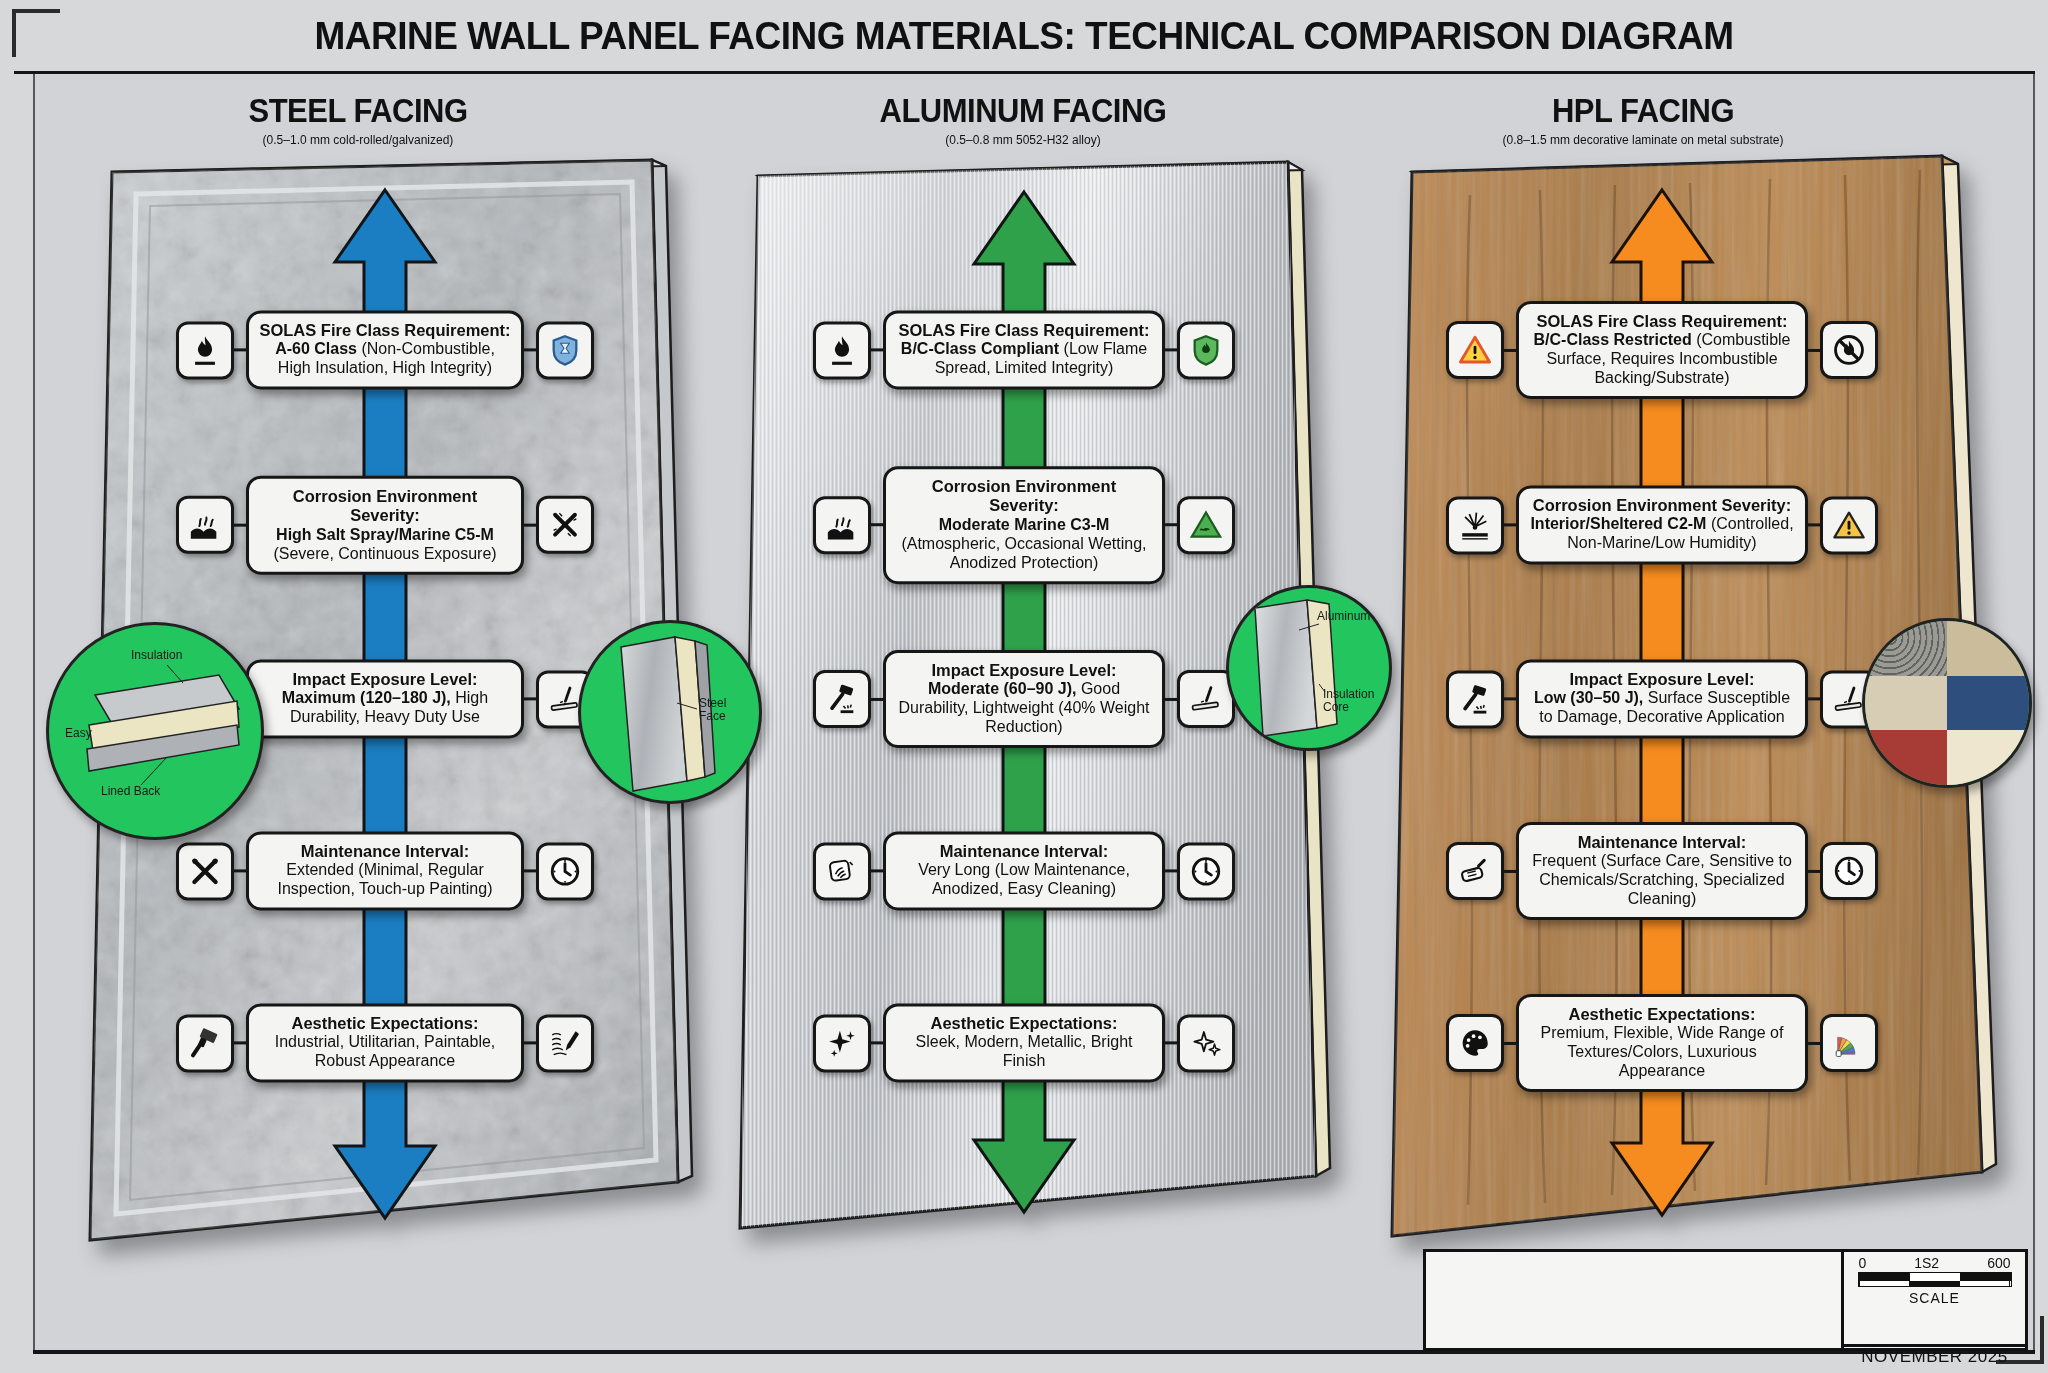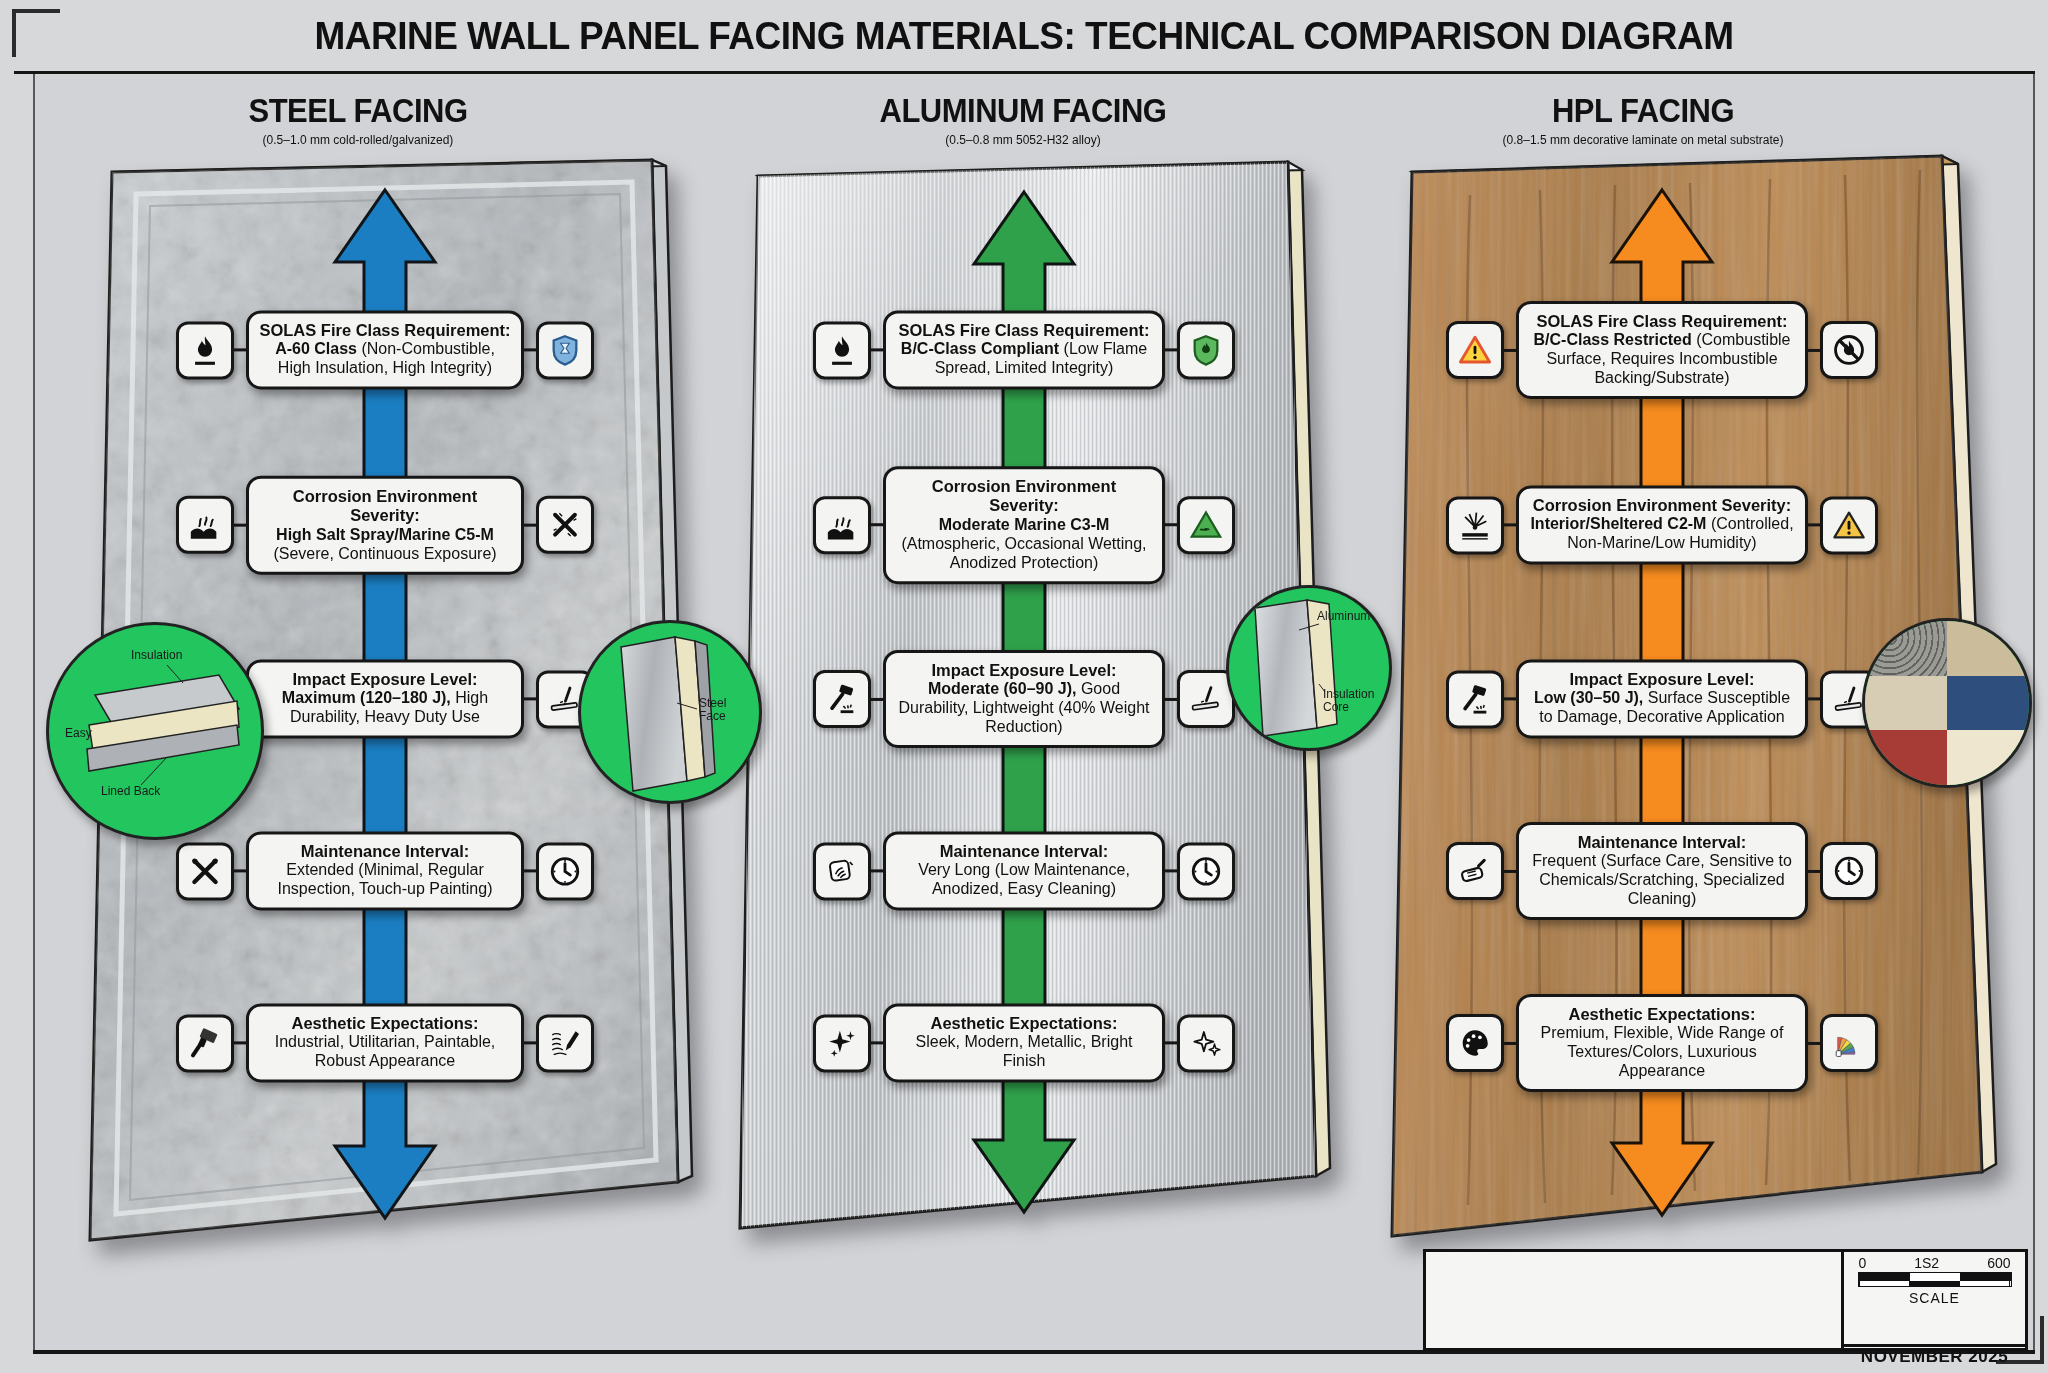--- a/index.html
+++ b/index.html
@@ -64,21 +64,21 @@
   .tb-right{flex:1;display:flex;flex-direction:column;}
   .tb-scale{flex:1;display:flex;flex-direction:column;align-items:center;justify-content:center;padding:3px 0 2px;}
   .tb-ticks{width:152px;display:flex;justify-content:space-between;font-size:14px;}
   .tb-bar{width:152px;border:1.5px solid #111;margin-top:1px;}
   .tb-bar-row{display:flex;}
   .tb-bar-row.top i{height:8px}.tb-bar-row.bot i{height:5px}
   .tb-bar i{flex:1;display:block;}
   .tb-bar i.b{background:#111}.tb-bar i.w{background:#fff;border-left:1px solid #111;border-right:1px solid #111}
   .tb-scalelabel{font-size:14px;margin-top:3px;letter-spacing:1px;}
   .tb-date{border-top:3px solid #111;height:30px;display:flex;align-items:center;justify-content:center;
-           font-weight:bold;font-size:17px;letter-spacing:.5px;margin-top:36px;}
+           font-weight:normal;font-size:17px;letter-spacing:.5px;margin-top:36px;}
 </style>
 </head>
 <body>
 
 <div class="canvas">
   <div class="inner-bg"></div>
   <div class="bracket-tl"></div>
   <div class="bracket-br"></div>
 
   <div class="main-title">MARINE WALL PANEL FACING MATERIALS: TECHNICAL COMPARISON DIAGRAM</div>

